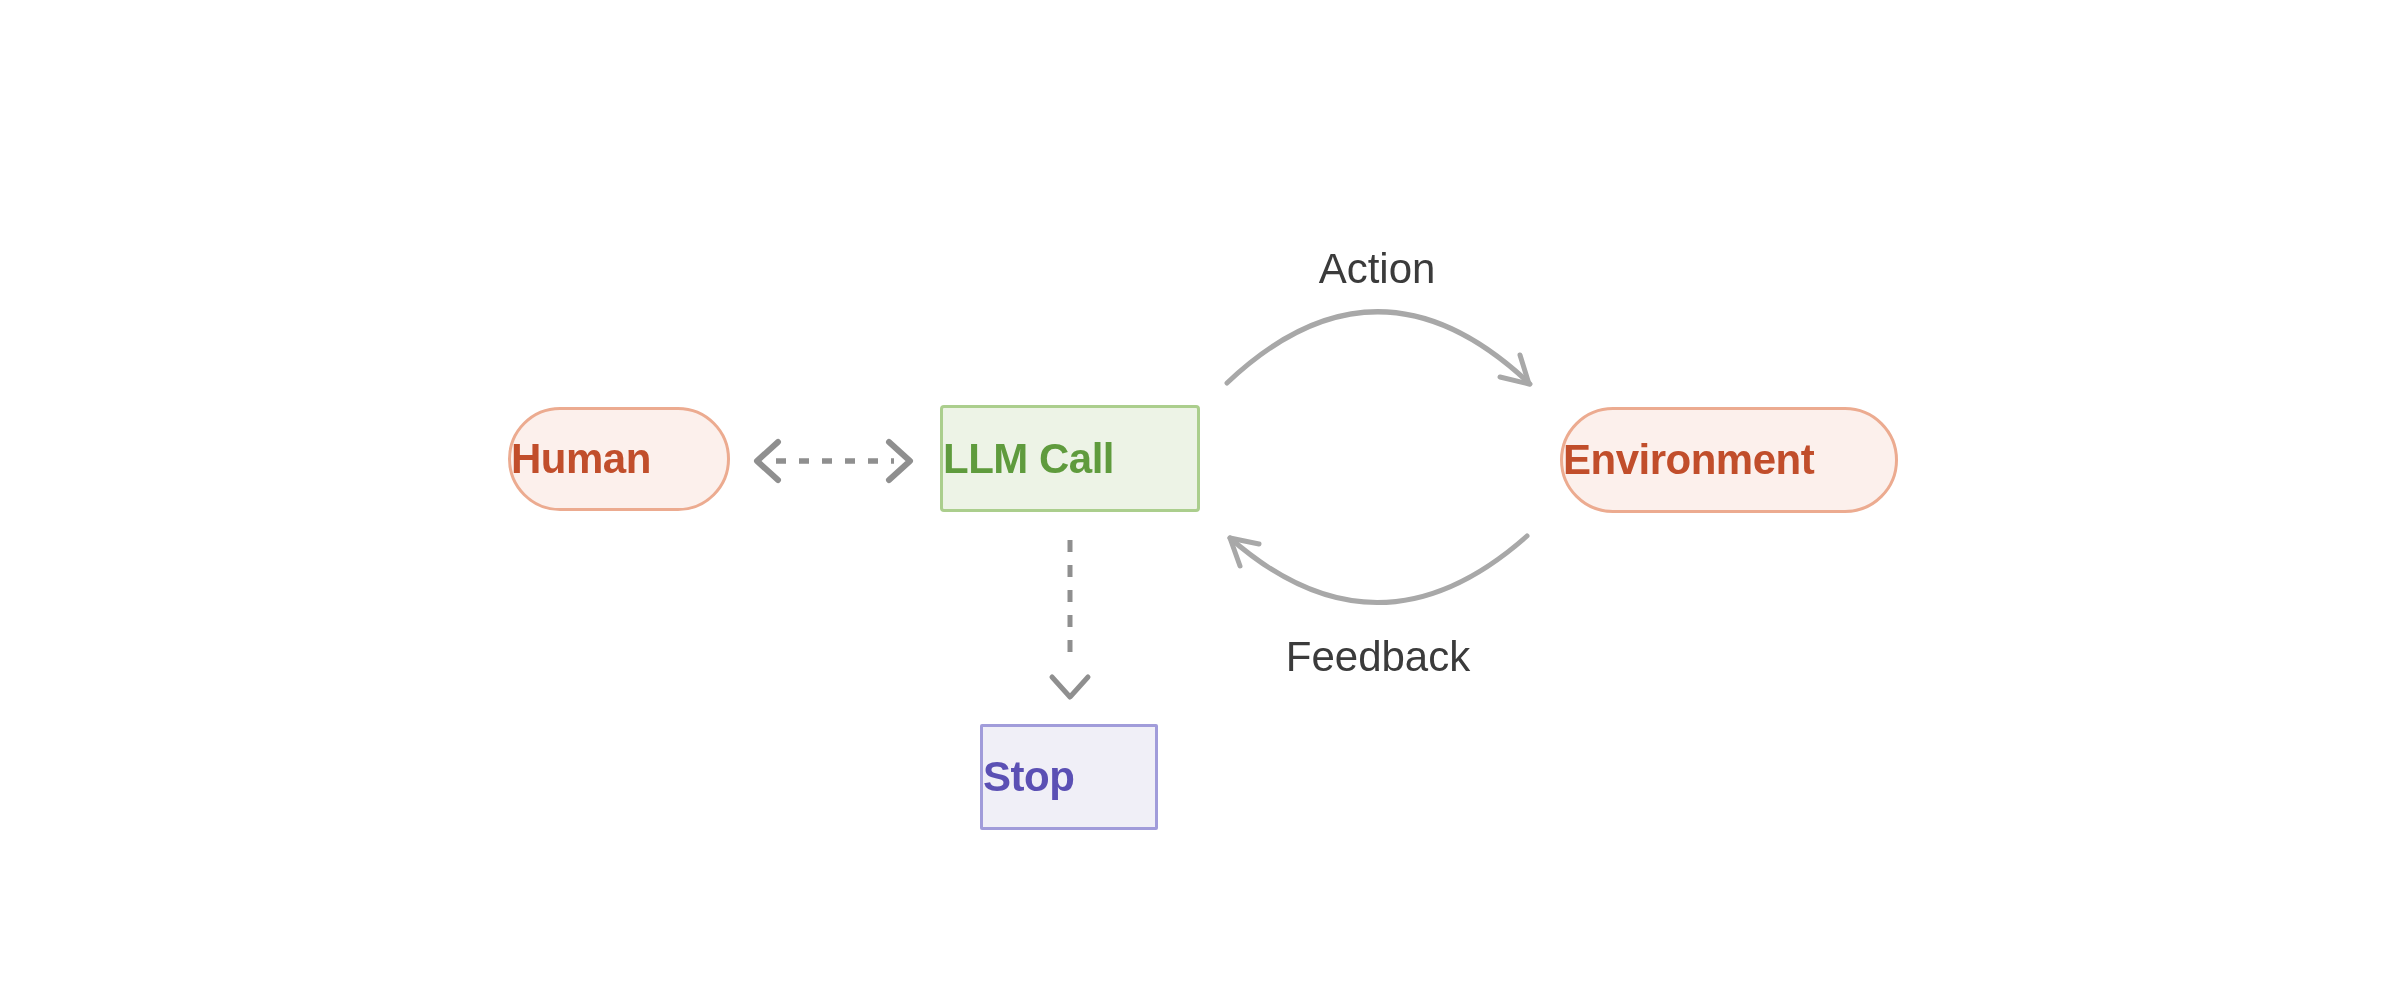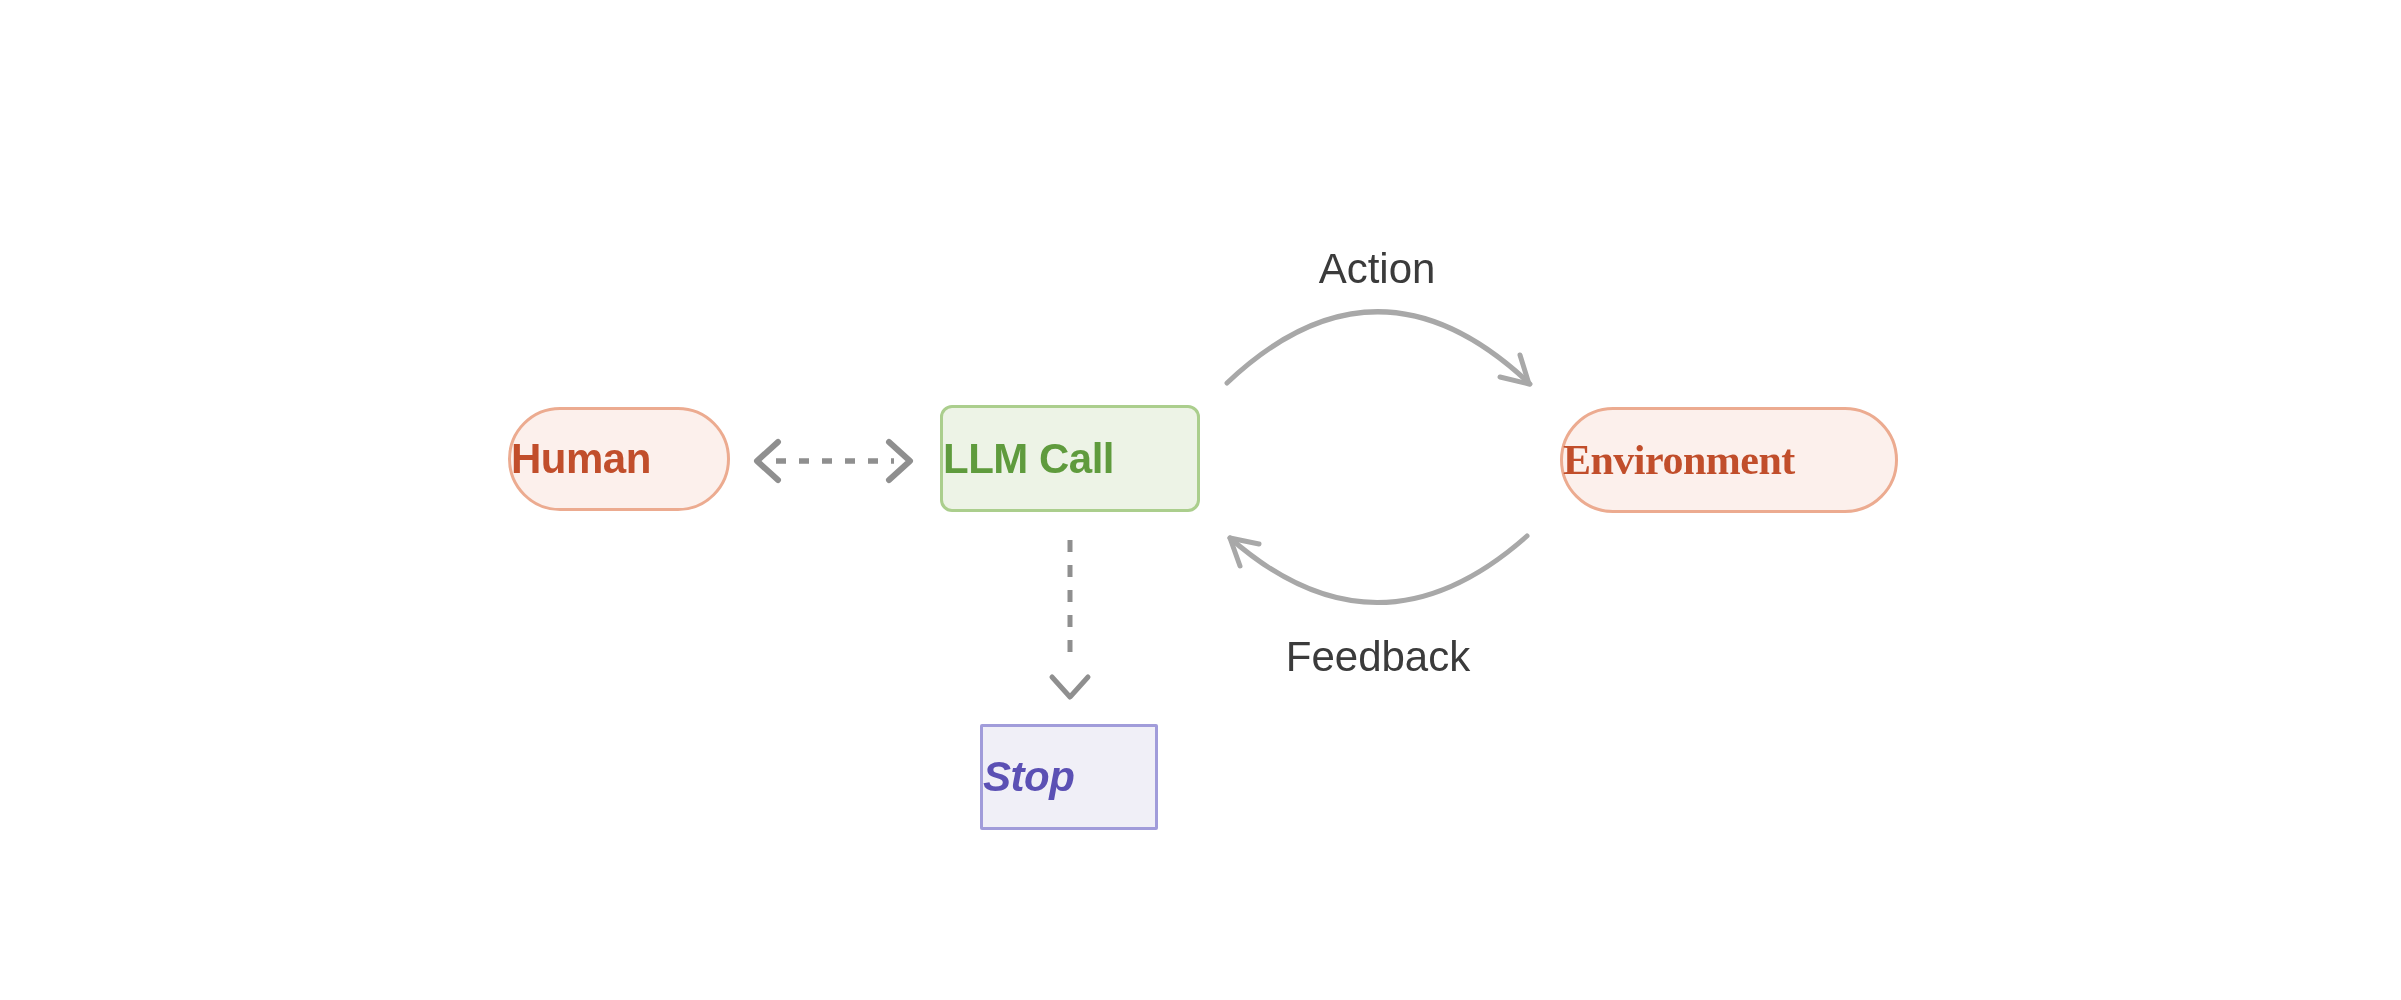--- a/index.html
+++ b/index.html
@@ -21,34 +21,32 @@
     font-size: 42px;
     letter-spacing: -0.5px;
   }
   .node-human {
     left: 508px; top: 407px; width: 222px; height: 104px;
     background: #fcf0ec; border: 3px solid #ecab90; border-radius: 52px;
     color: #c14e2b;
   }
   .node-llm {
     left: 940px; top: 405px; width: 260px; height: 107px;
-    background: #edf3e6; border: 3px solid #abce8d; border-radius: 12px;
+    background: #edf3e6; border: 3px solid #abce8d; border-radius: 4px;
     color: #5f9b3d;
   }
   .node-environment {
     left: 1560px; top: 407px; width: 338px; height: 106px;
     background: #fcf0ec; border: 3px solid #ecab90; border-radius: 53px;
     color: #c14e2b;
-    font-family: Liberation Serif, serif;
   }
   .node-stop {
     left: 980px; top: 724px; width: 178px; height: 106px;
     background: #f0eff7; border: 3px solid #a19cda; border-radius: 2px;
     color: #5b50b4;
-    font-style: italic;
   }
   svg.overlay {
     position: absolute;
     left: 0; top: 0;
     width: 2401px; height: 1000px;
   }
   .edge-label {
     font-family: "Liberation Sans", sans-serif;
     font-size: 42px;
     font-weight: 500;

